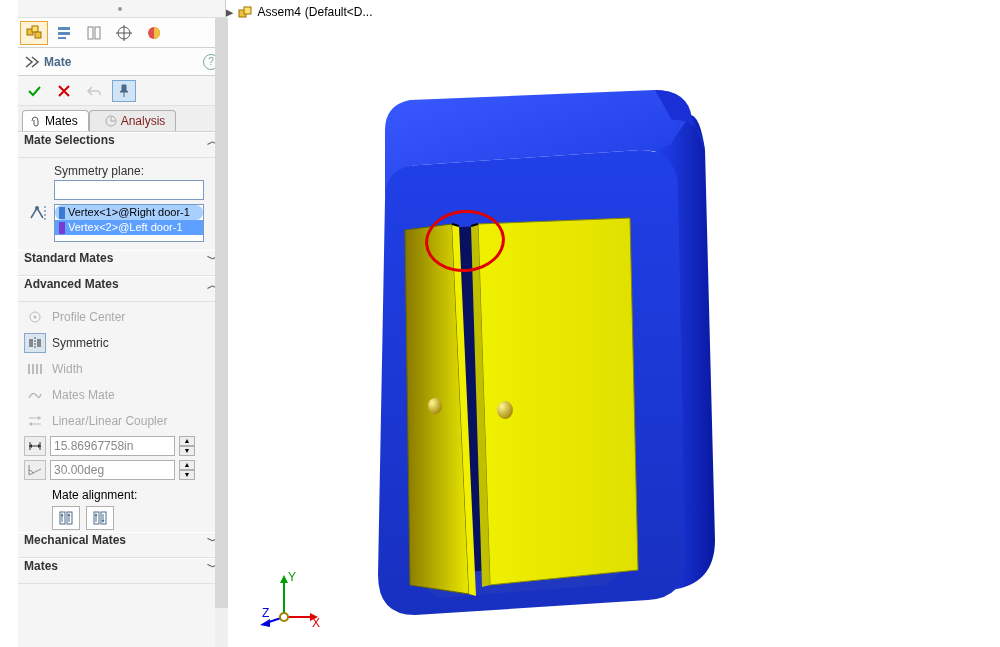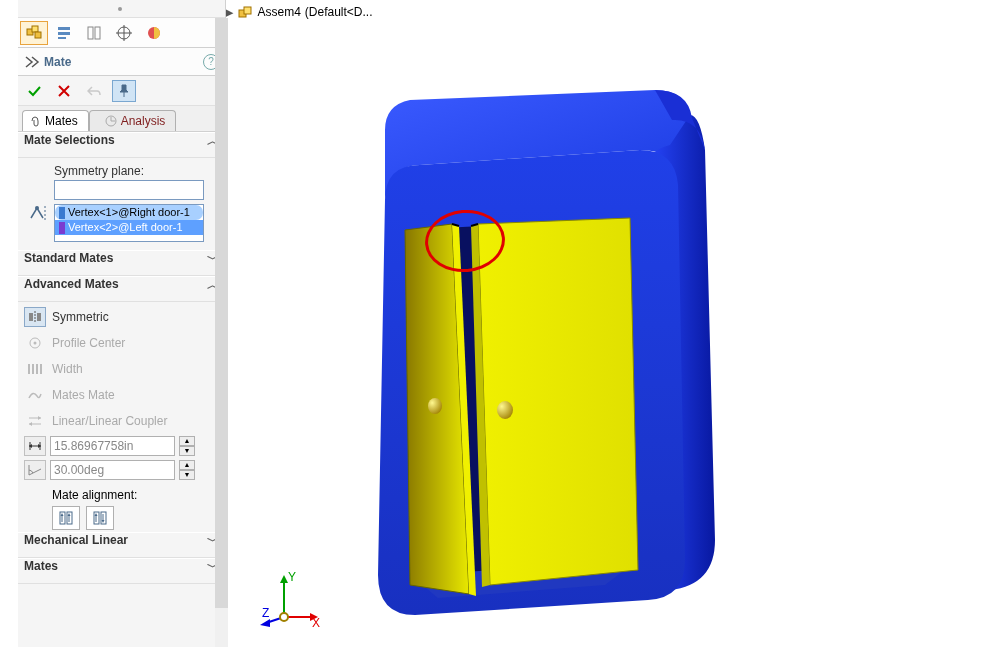--- a/index.html
+++ b/index.html
@@ -276,38 +276,38 @@
   <div class="section-head">
     <span>Standard Mates</span>
     <span class="chev">﹀</span>
   </div>
 
   <div class="section-head">
     <span>Advanced Mates</span>
     <span class="chev">︿</span>
   </div>
   <div class="section-body" style="padding:2px 4px;">
+    <div class="mate-option dim">
+      <div class="mo-icon">
+          <svg width="16" height="14">
+            <circle cx="8" cy="7" r="5" fill="none" stroke="#bbb"></circle>
+            <circle cx="8" cy="7" r="1.5" fill="#bbb"></circle>
+          </svg>
+        </div>
+      <span>Profile Center</span>
+    </div>
     <div class="mate-option selected">
       <div class="mo-icon">
           <svg width="16" height="14">
             <rect x="2" y="3" width="4" height="8" fill="#888"></rect>
             <rect x="10" y="3" width="4" height="8" fill="#888"></rect>
             <line x1="8" y1="1" x2="8" y2="13" stroke="#555" stroke-dasharray="2 1"></line>
           </svg>
         </div>
       <span style="color:#333">Symmetric</span>
-    </div>
-    <div class="mate-option dim">
-      <div class="mo-icon">
-          <svg width="16" height="14">
-            <circle cx="8" cy="7" r="5" fill="none" stroke="#bbb"></circle>
-            <circle cx="8" cy="7" r="1.5" fill="#bbb"></circle>
-          </svg>
-        </div>
-      <span>Profile Center</span>
     </div>
     <div class="mate-option dim">
       <div class="mo-icon">
           <svg width="16" height="14">
             <line x1="2" y1="2" x2="2" y2="12" stroke="#bbb" stroke-width="2"></line>
             <line x1="6" y1="2" x2="6" y2="12" stroke="#bbb" stroke-width="2"></line>
             <line x1="10" y1="2" x2="10" y2="12" stroke="#bbb" stroke-width="2"></line>
             <line x1="14" y1="2" x2="14" y2="12" stroke="#bbb" stroke-width="2"></line>
           </svg>
         </div>
@@ -382,20 +382,20 @@
             <line x1="5" y1="12" x2="5" y2="5" stroke="#4a6a8a"></line>
             <polygon points="5,3 3.5,6 6.5,6" fill="#4a6a8a"></polygon>
             <line x1="12" y1="4" x2="12" y2="11" stroke="#4a6a8a"></line>
             <polygon points="12,13 10.5,10 13.5,10" fill="#4a6a8a"></polygon>
           </svg>
         </div>
     </div>
   </div>
 
   <div class="section-head">
-    <span>Mechanical Linear</span>
+    <span>Mechanical Mates</span>
     <span class="chev">﹀</span>
   </div>
   <div class="section-head">
     <span>Mates</span>
     <span class="chev">﹀</span>
   </div>
 </div>
 
 </body></html>

